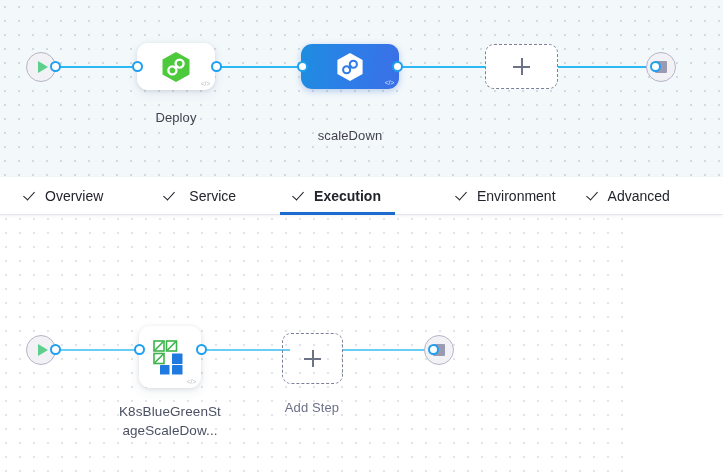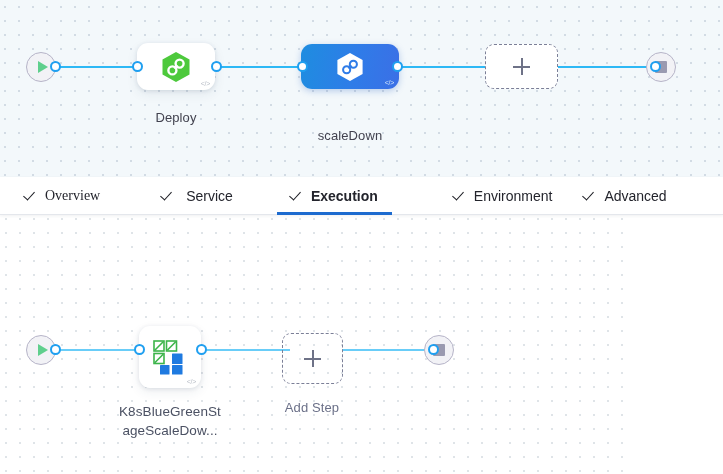--- a/index.html
+++ b/index.html
@@ -181,21 +181,21 @@
       <span class="plus"></span>
     </div>
 
     <div class="port" style="left:650px; top:61px;"></div>
     <div class="terminal" style="left:646px; top:52px;">
       <div class="stop-sq"></div>
     </div>
   </div>
 
   <div class="tabbar">
-    <div class="tab" style="margin-left:25px;font-family:Liberation Serif, serif;">
+    <div class="tab" style="margin-left:25px;">
       <span class="chk"></span>
       <span>Overview</span>
     </div>
     <div class="tab" style="margin-left:62px;gap:11px;">
       <span class="chk"></span>
       <span>Service</span>
     </div>
     <div class="tab active" style="margin-left:44px; padding:0 14px;">
       <span class="chk"></span>
       <span>Execution</span>

